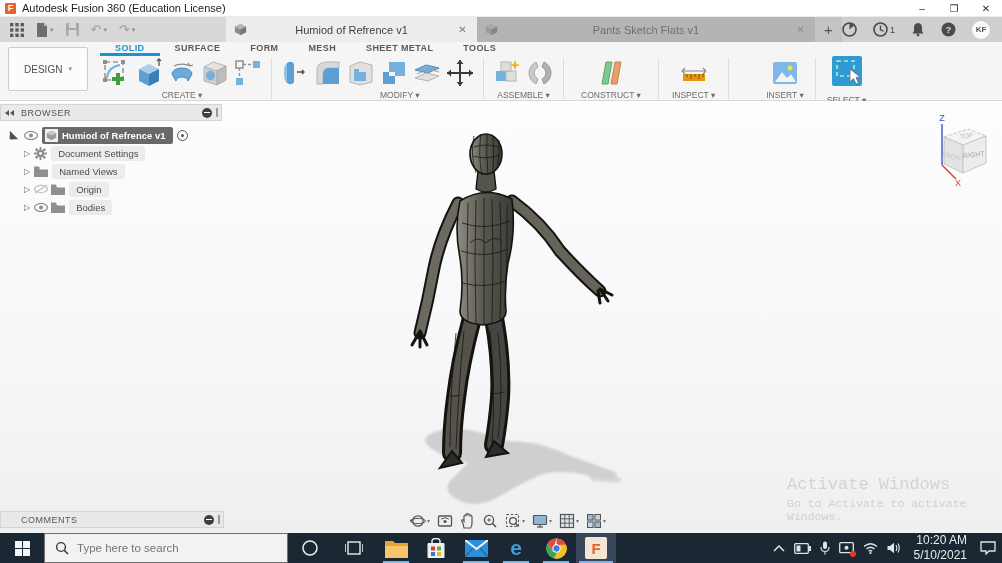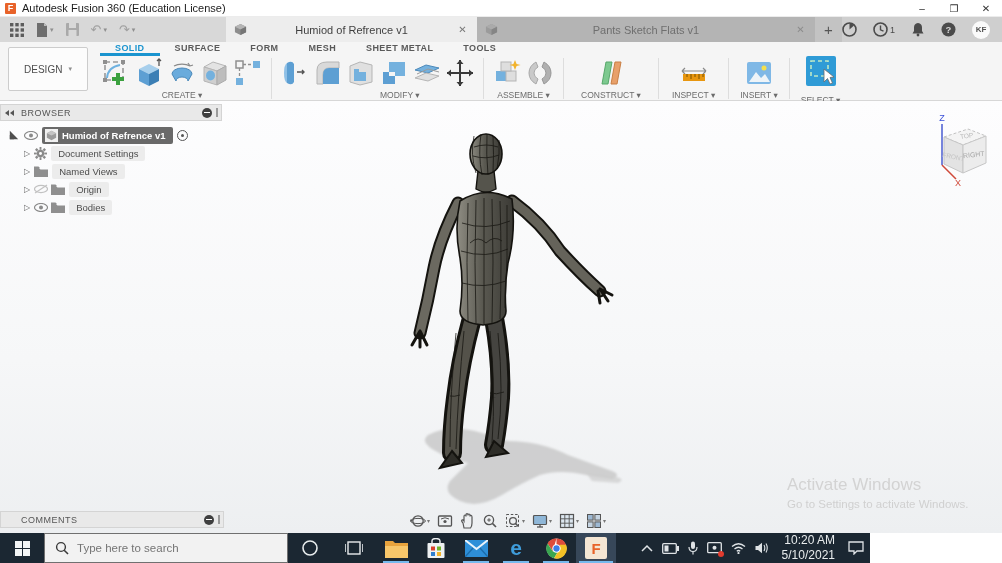--- a/index.html
+++ b/index.html
@@ -58,30 +58,30 @@
   .trow { height:18px; display:flex; align-items:center; font-size:9.5px; color:#4c4c4c; }
   .arrow-open { width:0; height:0; border-left:6px solid #4f4f4f; border-bottom:6px solid #4f4f4f; border-top:6px solid transparent; border-right:6px solid transparent; margin:0 4px 0 8px; transform:scale(.7); }
   .arrow-closed { color:#666; font-size:8px; margin:0 4px 0 24px; }
   .row-pill { background:#ececec; border-radius:2px; padding:2px 7px; margin-left:4px; }
   .root-pill { background:#696969; border-radius:2px; padding:2px 8px 2px 3px; margin-left:4px; color:#fff; font-weight:bold; display:flex; align-items:center; gap:4px; }
   .target-ico { width:11px; height:11px; border:1px solid #555; border-radius:50%; margin-left:4px; position:relative; }
   .target-ico::after { content:""; position:absolute; left:3px; top:3px; width:3px; height:3px; border-radius:50%; background:#555; }
 
   #viewcube { right:10px; top:6px; }
   #model { left:390px; top:22px; }
-  #watermark { left:787px; top:374px; color:#d3d3d3; }
+  #watermark { left:787px; top:374px; color:#d3d3d3;font-family:Liberation Mono, monospace; }
   #wm1 { font-size:17px; }
   #wm2 { font-size:11.5px; margin-top:3px; color:#d0d0d0; }
   #comments-bar { left:0; top:410px; width:224px; }
   #navbar { left:410px; top:409px; height:21px; display:flex; align-items:center; gap:7px; background:rgba(255,255,255,.0); }
   .nav-btn { display:flex; align-items:center; gap:1px; color:#555; }
   .nav-caret { font-size:6px; color:#777; }
 
   
-  #taskbar { left:0; top:533px; width:870px; height:30px; background:#1b2732; display:flex; align-items:stretch; color:#e8eced; }
+  #taskbar { left:0; top:533px; width:1002px; height:30px; background:#1b2732; display:flex; align-items:stretch; color:#e8eced; }
   .tb-slot { width:44px; display:flex; align-items:center; justify-content:center; position:relative; }
   .tb-slot.appslot { width:40px; }
   .run-bar { position:absolute; bottom:0; left:7px; right:7px; height:2px; background:#76b9ed; }
   #tb-search { width:244px; background:#f2f2f2; border:1px solid #707070; display:flex; align-items:center; gap:8px; padding-left:10px; }
   #tb-search input { border:none; outline:none; background:transparent; font-size:11.5px; color:#3a3a3a; width:190px; font-family:"Liberation Sans",sans-serif; }
   #fusion-slot { background:#374759; }
   .fusion-ico { width:22px; height:22px; background:#f4e6d4; border-radius:2px; color:#e8632a; font-weight:bold; font-size:15px; display:flex; align-items:center; justify-content:center; }
   #tray { margin-left:auto; display:flex; align-items:center; gap:9px; padding-right:6px; }
   #clockblock { text-align:right; font-size:12px; line-height:1.25; margin:0 4px; }
   .edge-e { color:#3f9ddb; font-size:21px; font-weight:bold; line-height:20px; }
@@ -311,21 +311,21 @@
           <svg class="ricon" viewBox="0 0 30 30">
               <path d="M3 13 L27 13 M3 13 L6 10 M3 13 L6 16 M27 13 L24 10 M27 13 L24 16" stroke="#8a8a8a" stroke-width="1.2" fill="none"></path>
               <rect x="4" y="16" width="22" height="7" fill="#e8960f"></rect>
               <path d="M8 16 L8 19 M12 16 L12 21 M16 16 L16 19 M20 16 L20 21 M24 16 L24 19" stroke="#7a5200" stroke-width="1"></path>
             </svg>
         </div>
         <div class="rgroup-label"><span>INSPECT</span> <span>▾</span></div>
       </div>
       <div class="rsep"></div>
 
-      <div class="rgroup" style="padding:0 8px;">
+      <div class="rgroup" style="padding:0 8px;margin-left:26px;">
         <div class="rgroup-icons">
           <svg class="ricon" viewBox="0 0 30 30">
               <rect x="3" y="4" width="24" height="22" rx="2" fill="#7fb8e6"></rect>
               <circle cx="20" cy="10" r="2.5" fill="#f5e04e"></circle>
               <path d="M5 24 L12 14 L17 20 L21 16 L26 24 Z" fill="#eef4f8"></path>
             </svg>
         </div>
         <div class="rgroup-label"><span>INSERT</span> <span>▾</span></div>
       </div>
       <div class="rsep"></div>
@@ -498,21 +498,21 @@
           <path d="M100 270 Q106 272 114 269"></path>
         <path d="M66 210 Q60 270 60 324"></path>
           <path d="M74 208 Q68 270 66 326"></path>
         <path d="M100 208 Q106 268 102 320"></path>
           <path d="M108 210 Q114 268 108 316"></path>
       </g>
     </svg>
 
     <div id="watermark" class="abs">
       <div id="wm1">Activate Windows</div>
-      <div id="wm2">Go to Settings to activate Windows.</div>
+      <div id="wm2">Go to Activate to activate Windows.</div>
     </div>
 
     <div id="comments-bar" class="abs panel-bar">
       <span class="panel-title" style="margin-left:20px;">COMMENTS</span>
       <span class="minus-circle"></span>
       <span class="grip"></span>
     </div>
 
     <div id="navbar" class="abs">
       <span class="nav-btn">

